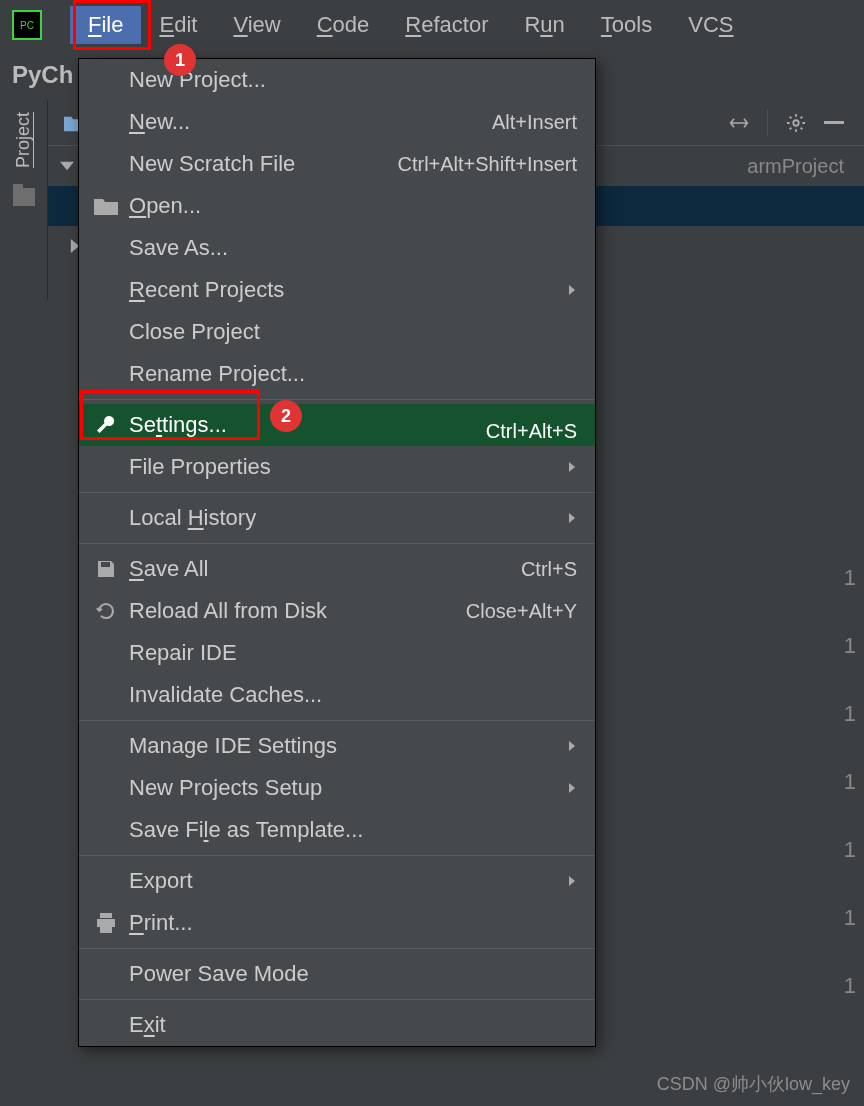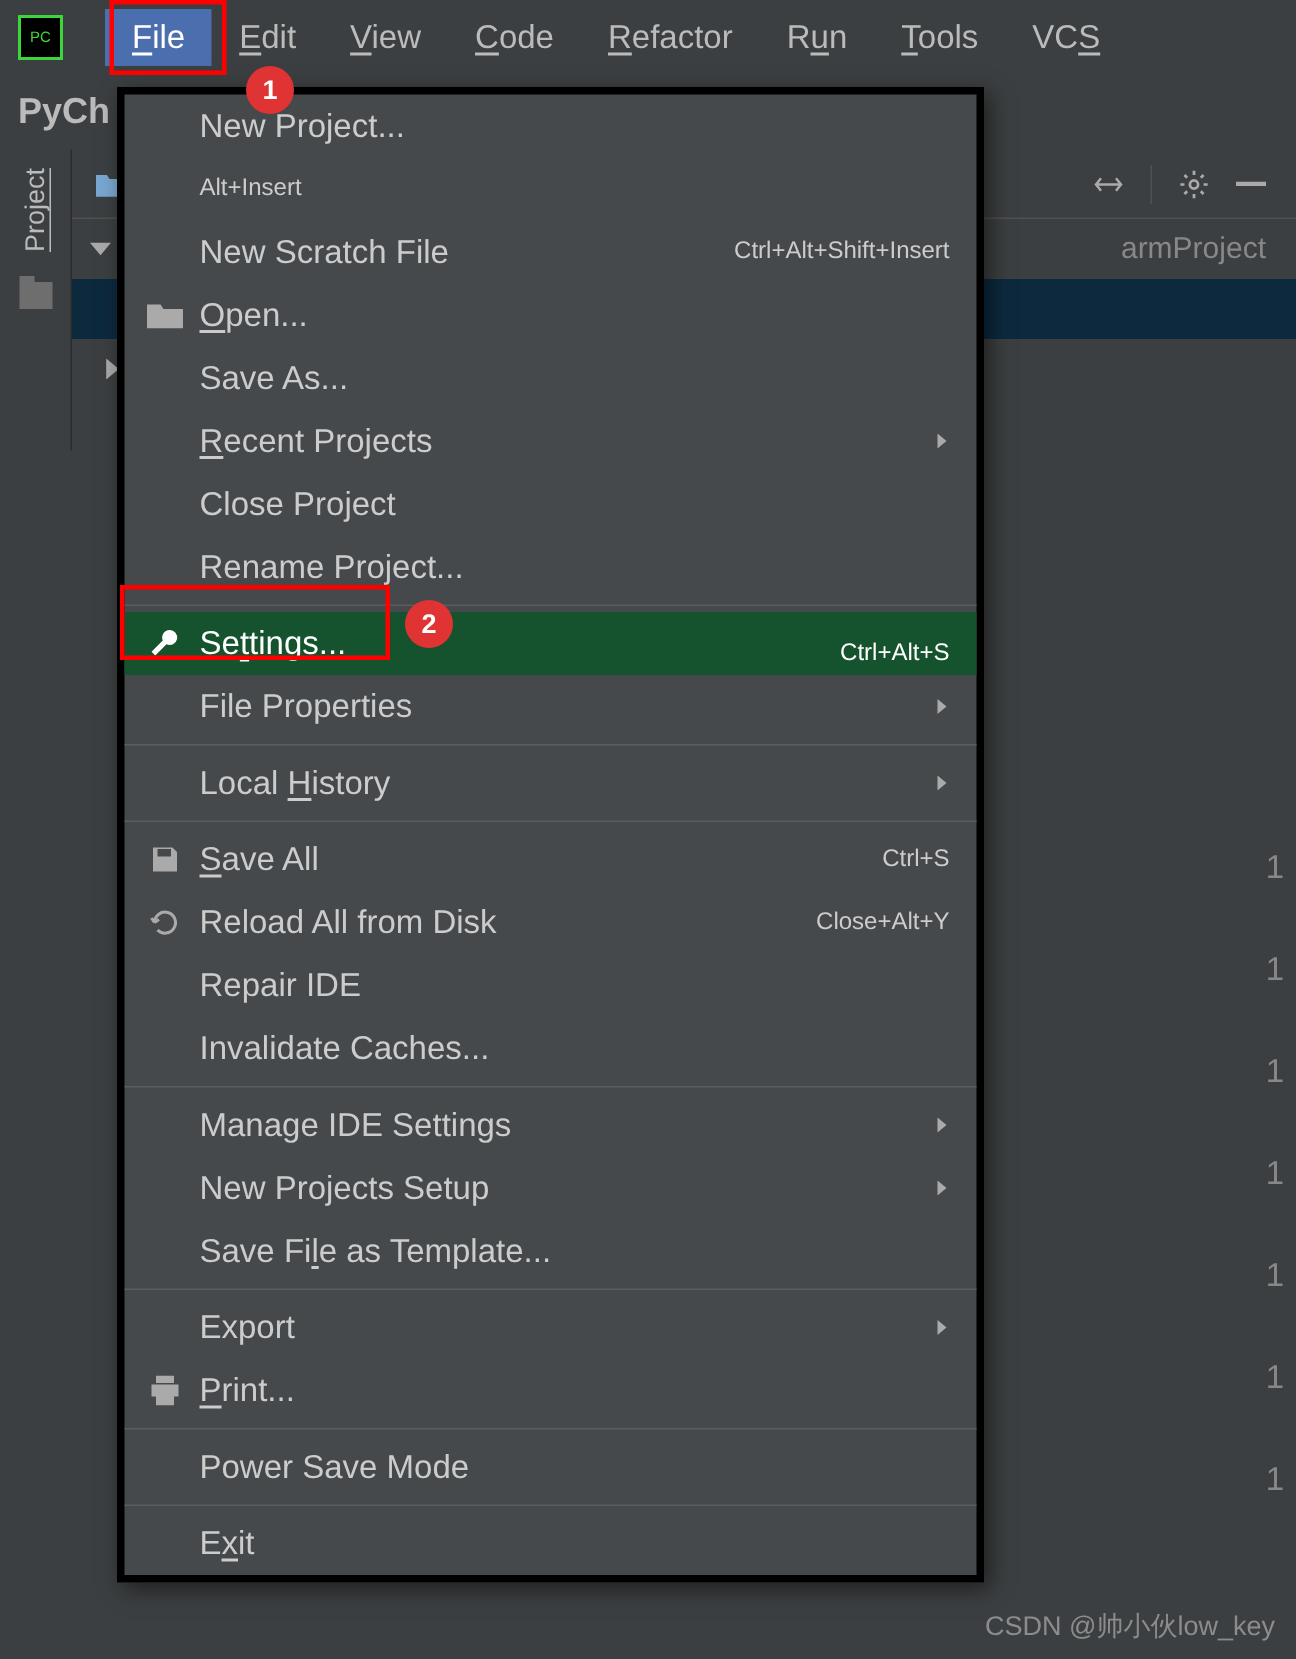--- a/index.html
+++ b/index.html
@@ -27,26 +27,26 @@
   .tb-spacer { flex:1; }
   .tb-right { display:flex; align-items:center; gap:18px; padding-right:20px; }
   .vline { width:1px; height:26px; background:#515151; }
   
   .tree-row { height:40px; display:flex; align-items:center; padding-left:12px; font-size:20px; color:#bbb; }
   .tree-row.selected { background:#0d293e; }
   .chev { width:14px; height:14px; margin-right:8px; }
   
   .line-nums { position:absolute; right:0; top:565px; display:flex; flex-direction:column; gap:20px; color:#888; font-size:22px; padding-right:8px; }
   
-  .dropdown { position:absolute; left:78px; top:58px; width:578px; background:#46494b; border:5px solid #000000; box-shadow: 4px 4px 14px rgba(0,0,0,0.5); }
+  .dropdown { position:absolute; left:78px; top:58px; width:518px; background:#46494b; border:1px solid #000000; box-shadow: 4px 4px 14px rgba(0,0,0,0.5); }
   .dd-item { height:42px; display:flex; align-items:center; padding: 0 18px 0 14px; font-size:22px; color:#ccc; cursor:pointer; }
   .dd-item.hover { background:#14532d; color:#fff; }
   .dd-icon { width:26px; height:26px; margin-right:10px; display:flex; align-items:center; justify-content:center; flex-shrink:0; }
   .dd-label { flex:1; white-space:nowrap; }
-  .dd-short { font-size:16px; color:#ccc; }
+  .dd-short { font-size:20px; color:#ccc; }
   .dd-item.hover .dd-short { color:#fff;margin-top:13px; }
   .dd-arrow { width:10px; height:10px; }
   .dd-sep { height:1px; background:#5a5d5e; margin:4px 0; }
   
   .watermark { position:absolute; right:14px; bottom:10px; font-size:18px; color:#9a9a9a; opacity:0.85; }
   
   svg { display:block; }
 </style>
 </head>
 <body>
@@ -125,20 +125,21 @@
     <div style="height: 48px;">1</div>
   </div>
 
 <div class="dropdown" id="dropdown">
     <div class="dd-item">
       <span class="dd-icon"></span>
       <span class="dd-label">New Project...</span>
     </div>
     <div class="dd-item">
       <span class="dd-icon"></span>
+      <span class="dd-label"><span class="u">N</span>ew...</span>
       <span class="dd-short">Alt+Insert</span>
     </div>
     <div class="dd-item">
       <span class="dd-icon"></span>
       <span class="dd-label">New Scratch File</span>
       <span class="dd-short">Ctrl+Alt+Shift+Insert</span>
     </div>
     <div class="dd-item">
       <span class="dd-icon">
         <svg width="24" height="18" viewBox="0 0 24 18">

